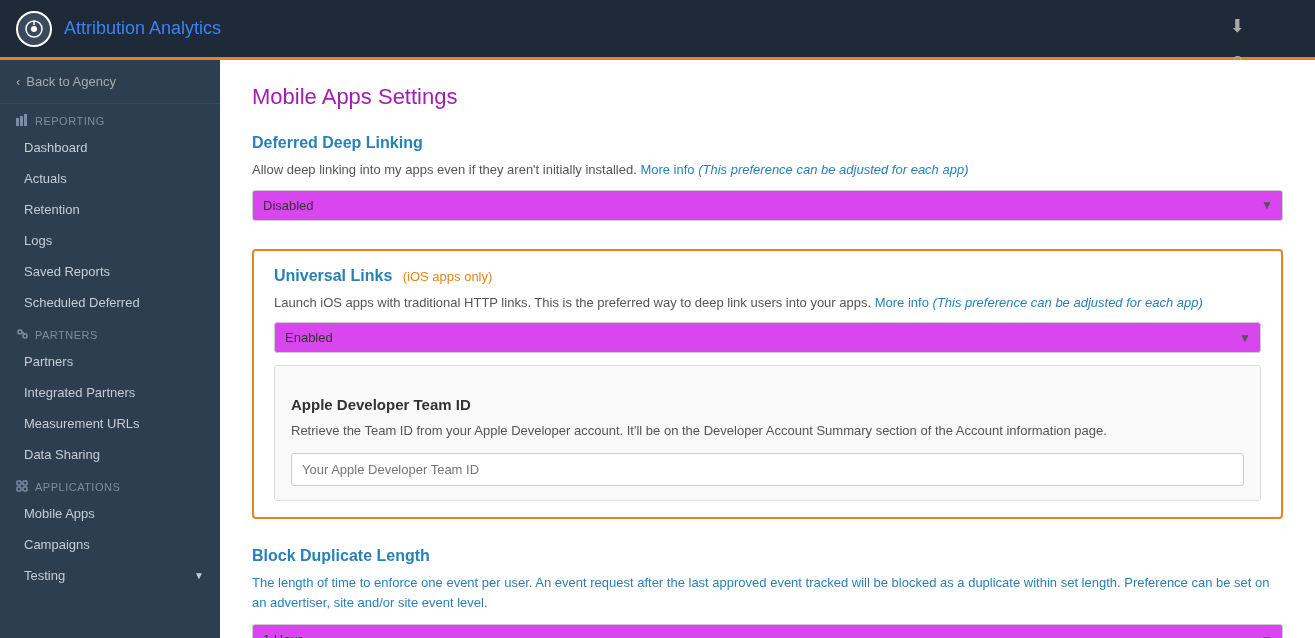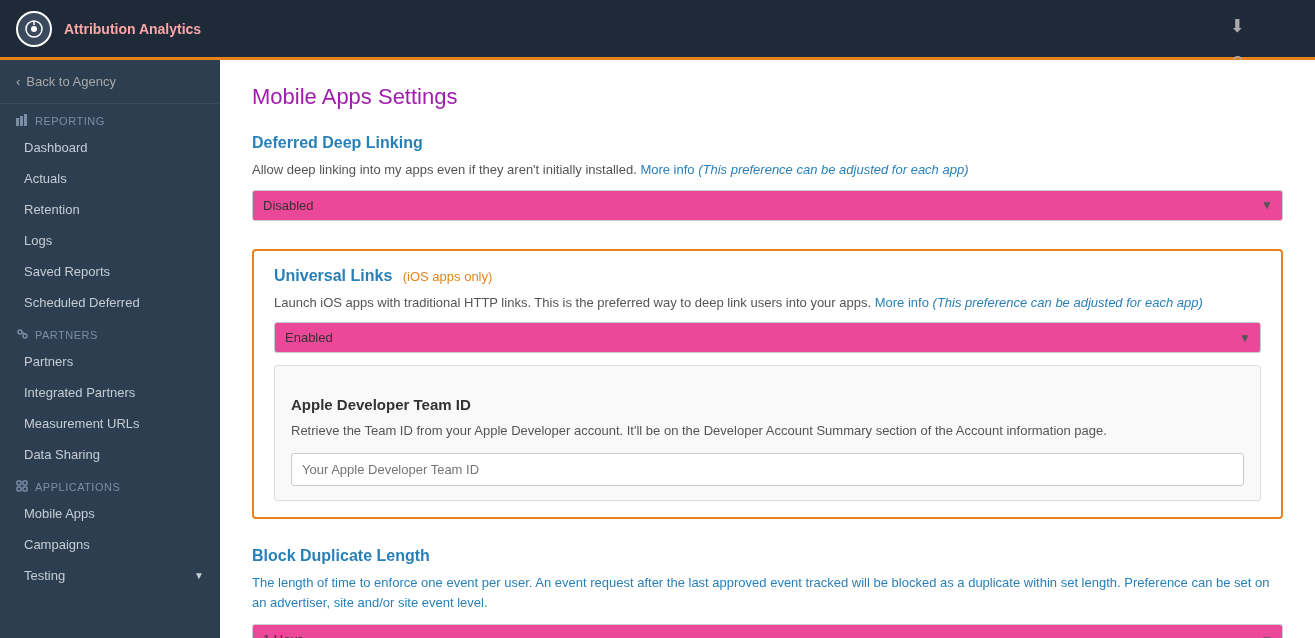--- a/index.html
+++ b/index.html
@@ -20,23 +20,23 @@
       width: 36px; height: 36px;
       border-radius: 50%;
       background: #3a4a5c;
       border: 2px solid white;
       display: flex; align-items: center; justify-content: center;
       margin-right: 12px;
       flex-shrink: 0;
     }
     .header-logo svg { width: 20px; height: 20px; }
     .header-title {
-      color: #fca5a5;
-      font-size: 14px;
-      font-weight: bold;
+      color: #3b82f6;
+      font-size: 18px;
+      font-weight: normal;
       flex: 1;
     }
     .header-right {
       display: flex;
       align-items: center;
       gap: 16px;
       flex-direction: column;
     }
     .header-account {
       font-size: 14px;
@@ -137,21 +137,21 @@
     .select-wrapper {
       position: relative;
       margin-bottom: 12px;
     }
     .select-wrapper select {
       width: 100%;
       padding: 7px 30px 7px 10px;
       border: 1px solid #ccc;
       border-radius: 3px;
       appearance: none;
-      background: #ec4899;
+      background: #d946ef;
       font-size: 13px;
       color: #333;
       cursor: pointer;
     }
     .select-arrow {
       position: absolute;
       right: 10px;
       top: 50%;
       transform: translateY(-50%);
       color: #555;

